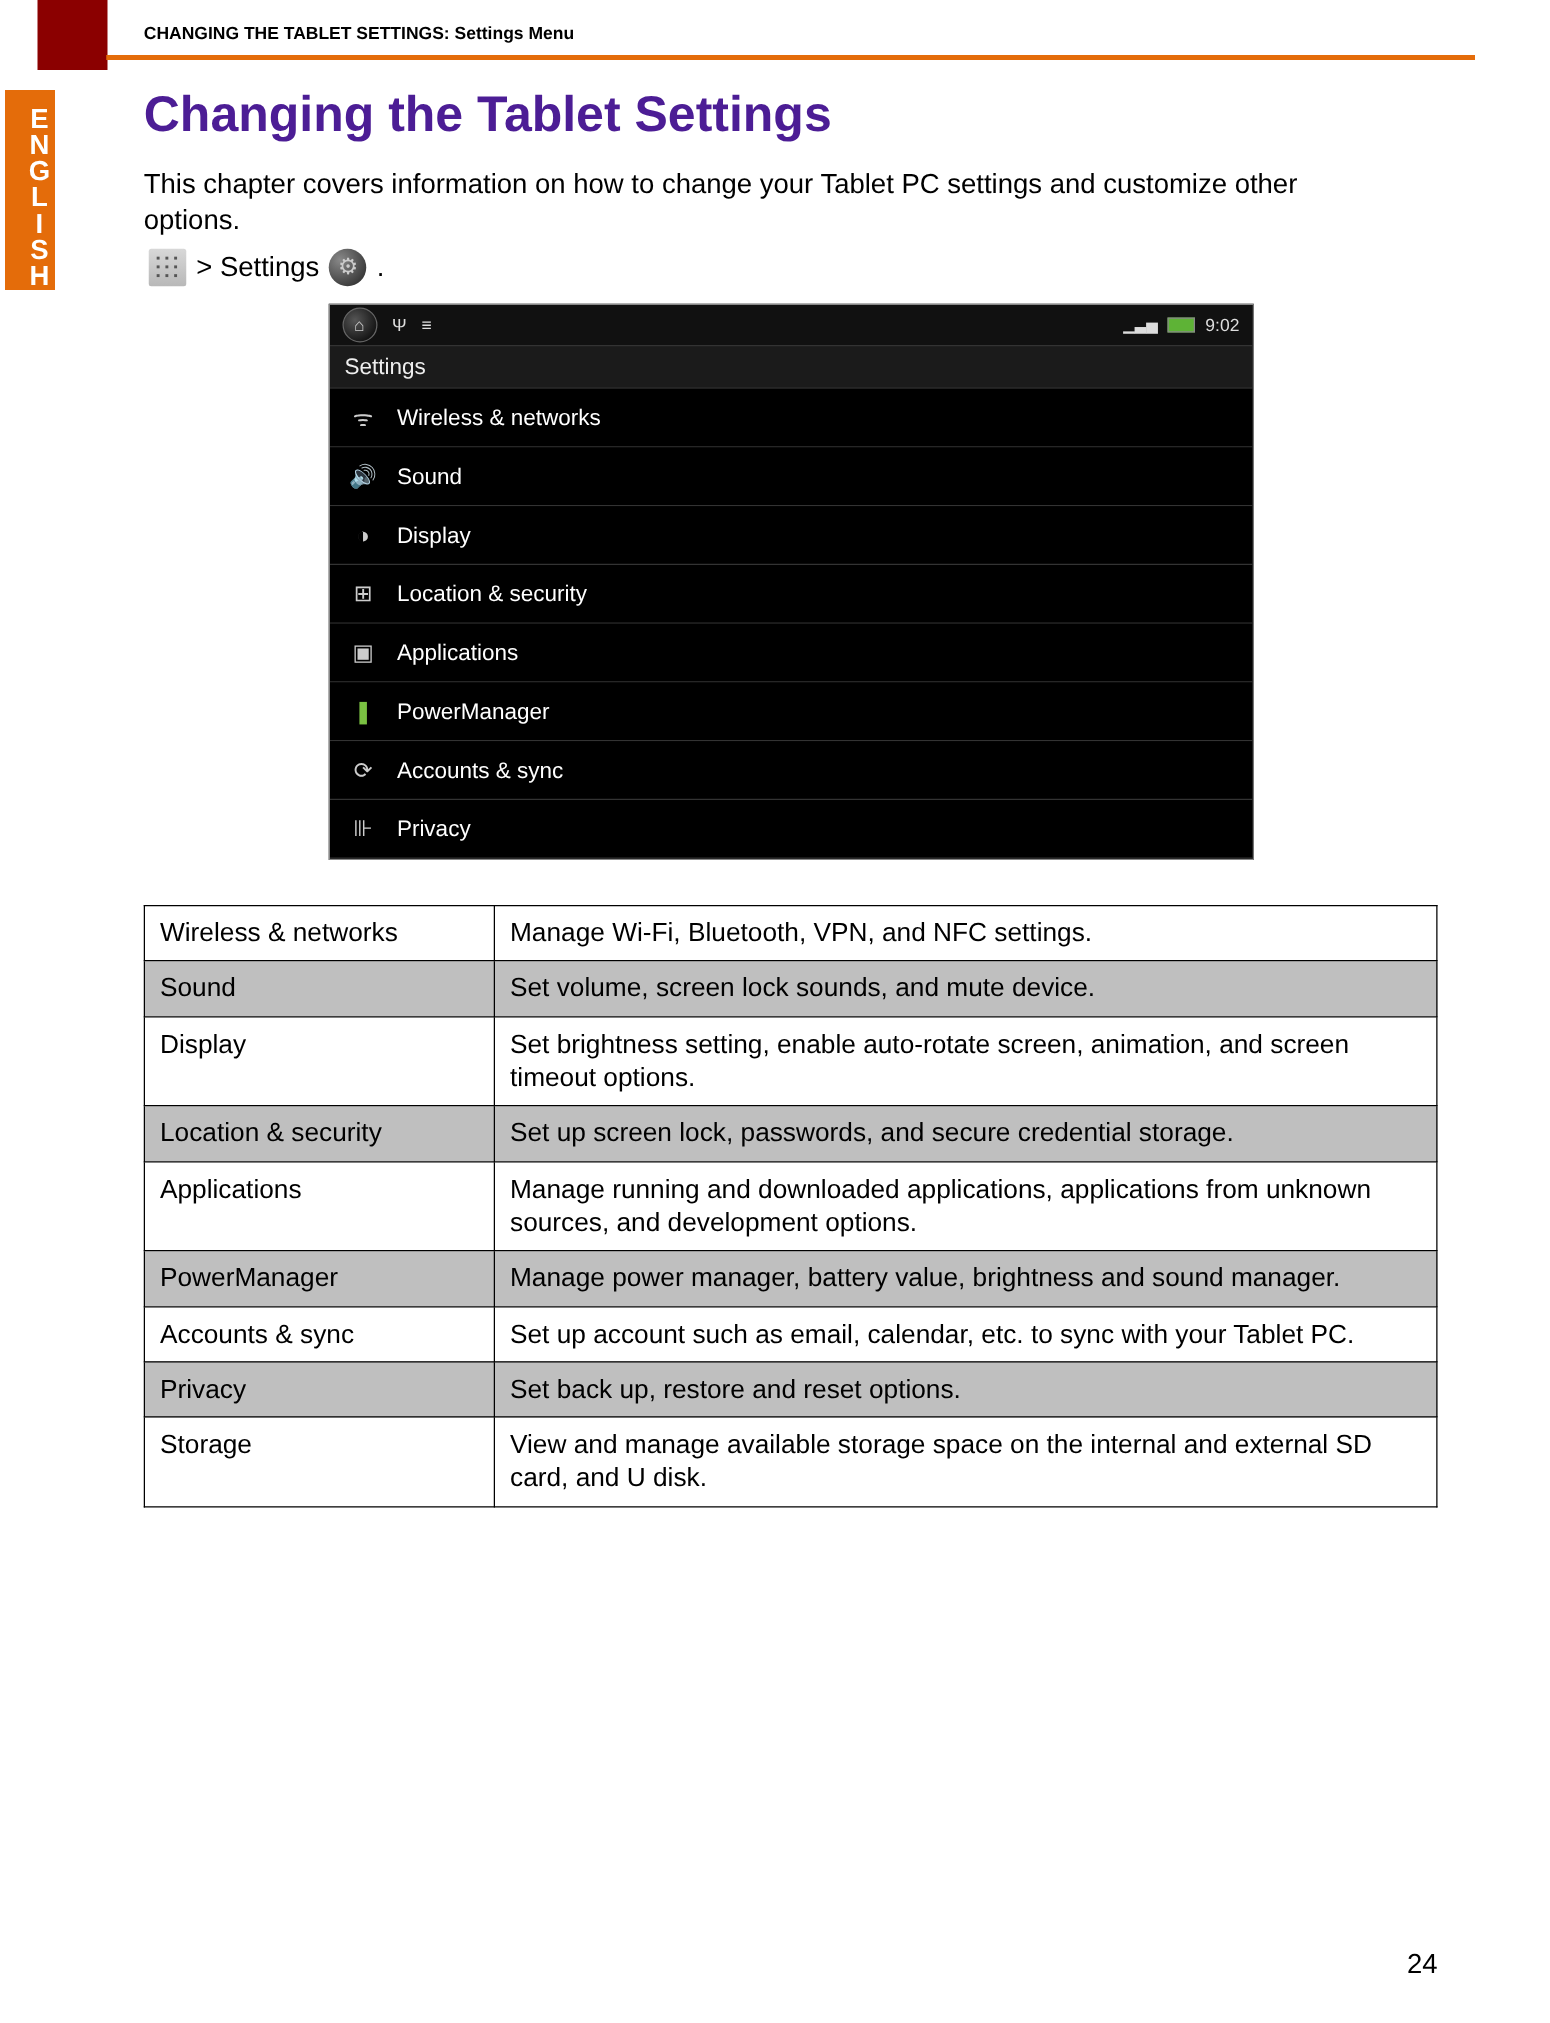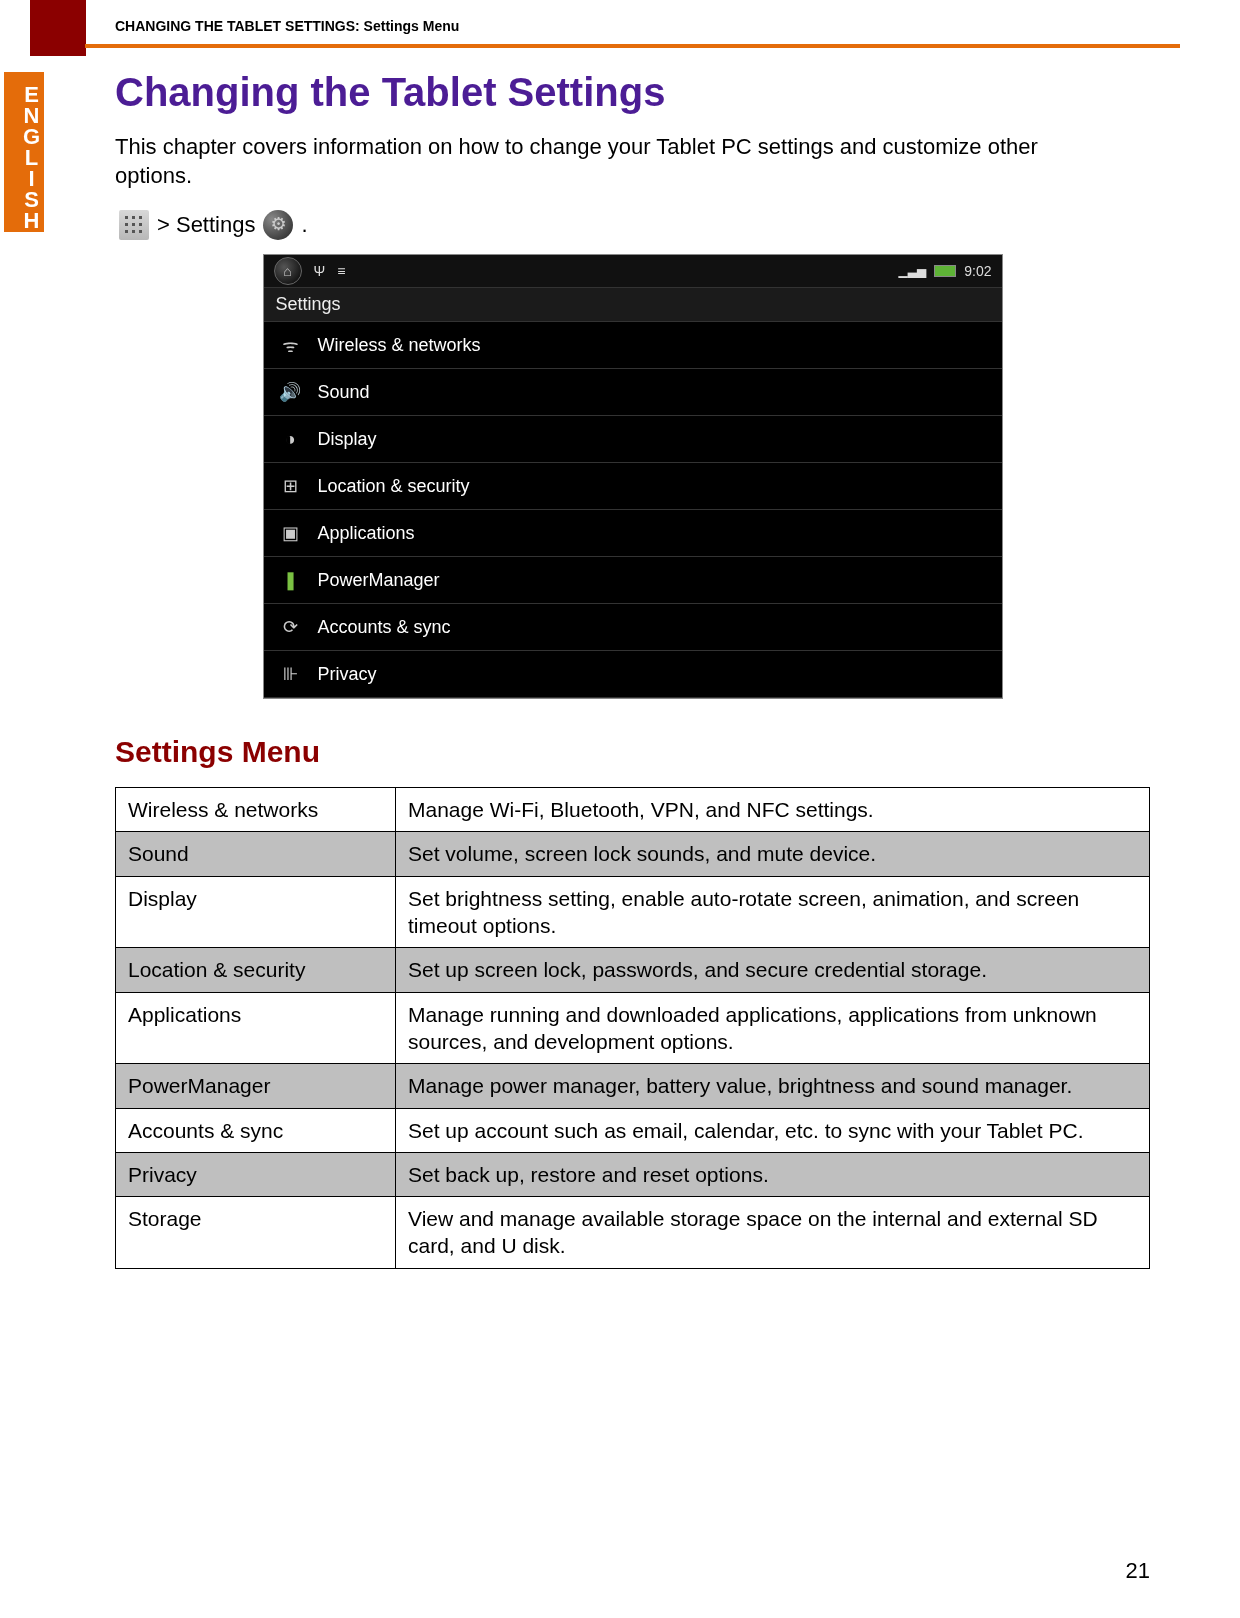--- a/index.html
+++ b/index.html
@@ -48,21 +48,21 @@
   }
   h1.page-title {
     color: #4c1d95;
     font-size: 40px;
     font-weight: bold;
     margin-bottom: 18px;
   }
   .intro {
     font-size: 22px;
     line-height: 1.3;
-    margin-bottom: 20px;
+    margin-bottom: 9px;
     max-width: 940px;
   }
   .access-line {
     font-size: 22px;
     line-height: 1.3;
     display: flex;
     align-items: center;
     flex-wrap: wrap;
     gap: 4px;
     margin-bottom: 14px;
@@ -226,21 +226,20 @@
           <span class="ds-icon">⟳</span>
           <span>Accounts &amp; sync</span>
         </div>
         <div class="ds-item">
           <span class="ds-icon">⊪</span>
           <span>Privacy</span>
         </div>
       </div>
   </div>
 
-  <h2 class="sub">Settings Menu</h2>
 
   <table class="settings-table">
     <tbody id="tbody">
         <tr>
           <td>Wireless &amp; networks</td>
           <td>Manage Wi-Fi, Bluetooth, VPN, and NFC settings.</td>
         </tr>
         <tr class="shaded">
           <td>Sound</td>
           <td>Set volume, screen lock sounds, and mute device.</td>
@@ -271,13 +270,13 @@
         </tr>
         <tr>
           <td>Storage</td>
           <td>View and manage available storage space on the internal and external SD card, and U disk.</td>
         </tr>
       </tbody>
   </table>
 
 </div>
 
-<div class="page-num">21</div>
+<div class="page-num">24</div>
 
 </body></html>

